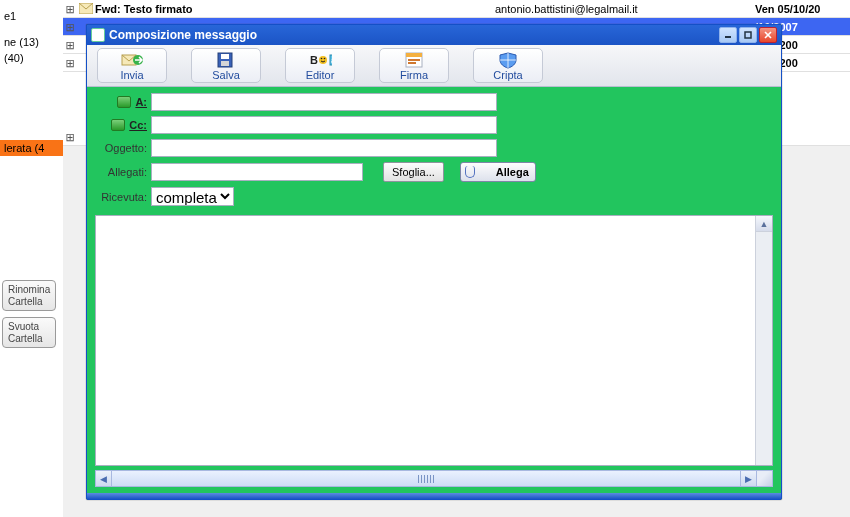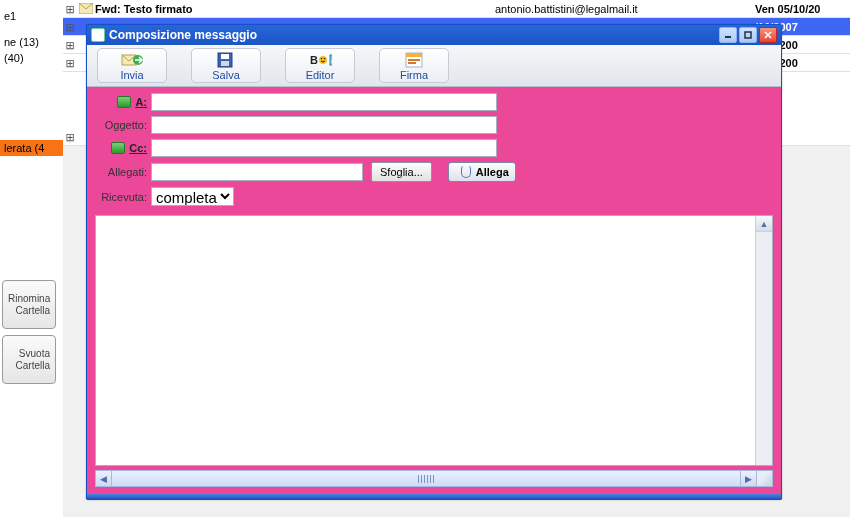--- a/index.html
+++ b/index.html
@@ -40,24 +40,24 @@
     top: 280px;
     left: 2px;
   }
   .small-button {
     display: block;
     border: 1px solid #9a9a9a;
     border-radius: 4px;
     background: linear-gradient(#fafafa, #e6e6e6);
     font-size: 10px;
     color: #444;
-    padding: 12px 5px;
+    padding: 3px 5px;
     margin-bottom: 6px;
     width: 54px;
-    text-align: right;
+    text-align: left;
     line-height: 1.15;
     cursor: pointer;
   }
   .mail-list {
     position: absolute;
     left: 63px;
     top: 0;
     right: 0;
     background: #fff;
   }
@@ -101,21 +101,21 @@
 
   
   .compose-window {
     position: absolute;
     left: 86px;
     top: 24px;
     width: 696px;
     height: 476px;
     border: 1px solid #1450c7;
     border-radius: 2px;
-    background: #ec4899;
+    background: #22c55e;
     box-shadow: 0 0 1px #333;
     display: flex;
     flex-direction: column;
   }
   .titlebar {
     height: 20px;
     background: linear-gradient(#2866d8, #1b54c5);
     display: flex;
     align-items: center;
     padding: 0 4px;
@@ -197,35 +197,35 @@
     font-size: 11px;
     padding: 1px 3px;
   }
   .file-input { width: 212px; }
   .browse-btn {
     height: 20px;
     border: 1px solid #8e949e;
     background: linear-gradient(#fdfdfd,#e2e2e2);
     font-size: 11px;
     padding: 0 8px;
-    margin-left: 8px;
+    margin-left: 20px;
     border-radius: 2px;
     cursor: pointer;
   }
   .attach-btn {
     height: 20px;
     border: 1px solid #7e86a8;
     border-radius: 3px;
     background: linear-gradient(#fdfdfd,#dde1ec);
     font-size: 11px;
     font-weight: bold;
-    padding: 0 6px 0 12px;
+    padding: 0 6px 0 4px;
     margin-left: 16px;
     cursor: pointer;
-    display:flex;align-items:center;gap:5px;
+    display:flex;align-items:center;gap:21px;
   }
   .attach-btn .clip {
     width:10px;height:12px;border:1.5px solid #5472c0;border-radius:3px 3px 5px 5px;border-top:none;
   }
   .select {
     height: 19px;
     border: 1px solid #a8b0c0;
     background: #fff;
     font-size: 15px;
   }
@@ -391,39 +391,46 @@
     </div>
     <div class="tool-btn">
       <svg class="ico" width="24" height="18">
           <rect x="4" y="2" width="16" height="14" fill="#fff" stroke="#a8b0c0"></rect>
           <rect x="4" y="2" width="16" height="4" fill="#f4b040"></rect>
           <rect x="6" y="8" width="12" height="2" fill="#d07830"></rect>
           <rect x="6" y="11" width="8" height="2" fill="#d07830"></rect>
         </svg>
       <span class="tool-label">Firma</span>
     </div>
+    <div class="tool-btn">
+      <svg class="ico" width="24" height="18">
+          <path d="M12,2 L20,4 L20,9 C20,13 16,16 12,17 C8,16 4,13 4,9 L4,4 Z" fill="#5a9cf0" stroke="#2a5ab0"></path>
+          <path d="M12,2 L12,17 M4,9 L20,9" stroke="#fff" stroke-width="0.8" fill="none"></path>
+        </svg>
+      <span class="tool-label">Cripta</span>
+    </div>
   </div>
 
   <div class="form-area">
     <div class="form-row">
       <div class="addr-btn">
         <span class="book-ico"></span>
         <span class="lbl">A:</span>
       </div>
       <input class="text-input" value="" style="">
     </div>
     <div class="form-row">
-      <div class="form-label">Oggetto:</div>
-      <input class="text-input" value="" style="">
-    </div>
-    <div class="form-row">
       <div class="addr-btn">
         <span class="book-ico"></span>
         <span class="lbl">Cc:</span>
       </div>
+      <input class="text-input" value="" style="">
+    </div>
+    <div class="form-row">
+      <div class="form-label">Oggetto:</div>
       <input class="text-input" value="" style="">
     </div>
     <div class="form-row">
       <div class="form-label">Allegati:</div>
       <input class="text-input file-input" value="" style="">
       <button class="browse-btn">Sfoglia...</button>
       <button class="attach-btn">
         <span class="clip"></span>
         <span>Allega</span>
       </button>

